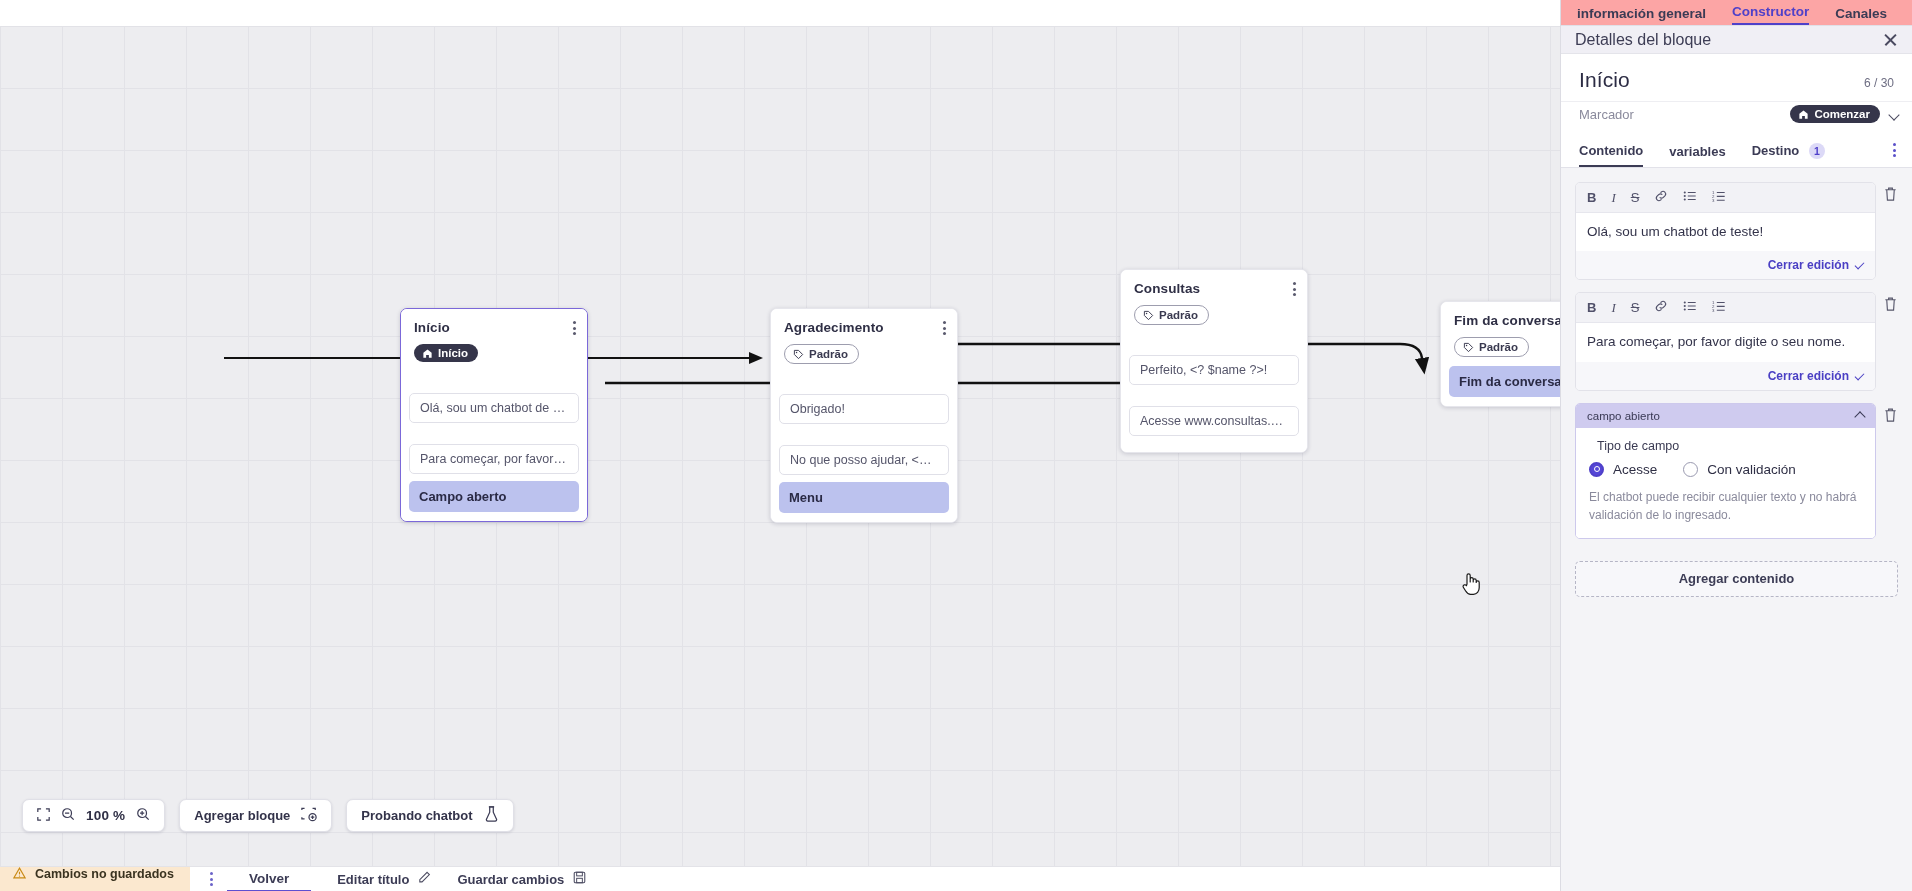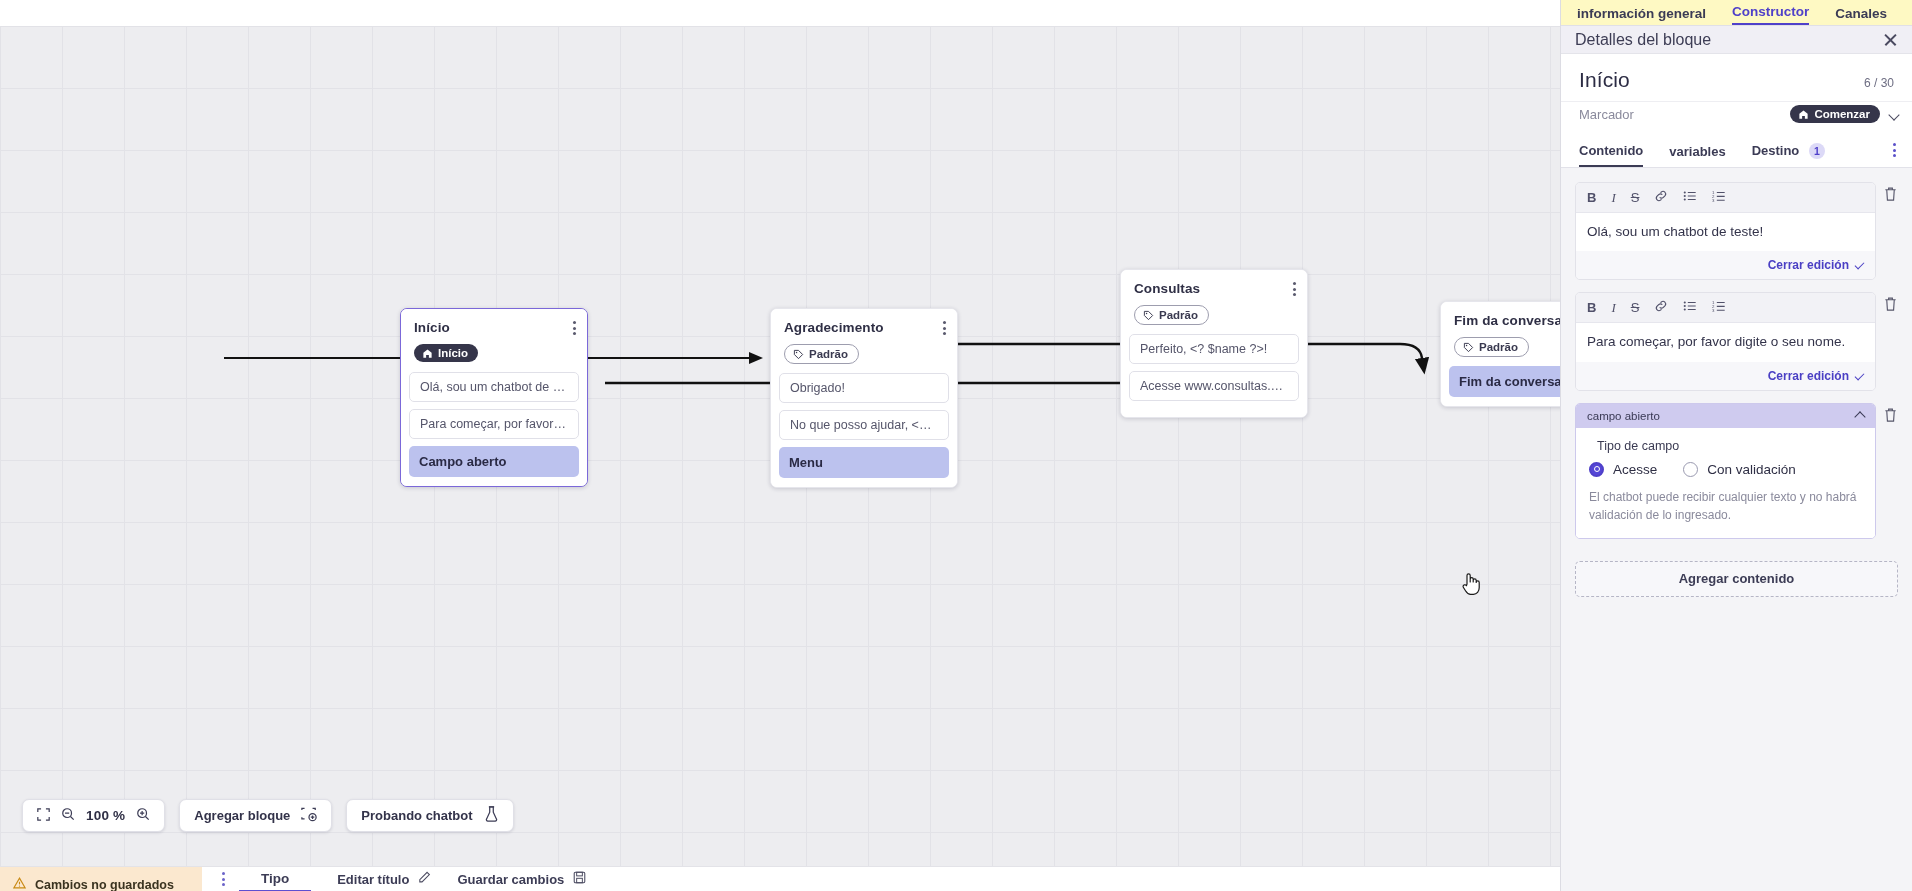--- a/index.html
+++ b/index.html
@@ -86,20 +86,21 @@
     font-size: 11.5px; font-weight: bold;
   }
   .tag.dark { background: #35354a; color: #fff; }
   .tag.plain { background: #fff; color: #3a3a50; border: 1px solid #9d9dae; }
   .node-body { padding: 0 8px 9px 8px; background: #fff; }
   .msg {
     background: #fff; border: 1px solid #e0e0e8; border-radius: 5px;
     padding: 7px 10px; font-size: 12.5px; color: #55556a;
     margin-bottom: 7px; white-space: nowrap; overflow: hidden;
     text-overflow: ellipsis;
+    margin-top: 21px;
   }
   .chip {
     background: #bcc2ee; border-radius: 5px; padding: 8px 10px;
     font-size: 13px; color: #2a2a45; font-weight: 600;
   }
 
   
   .float-toolbar { position: absolute; left: 22px; bottom: 34px; display: flex; gap: 14px; }
   .ftbtn {
     background: #fff; border: 1px solid #e0e0e7; border-radius: 7px;
@@ -109,43 +110,43 @@
   }
   .zoomval { font-size: 13.5px; color: #2f2f45; letter-spacing: .2px; }
 
   
   .bottombar {
     position: absolute; left: 0; bottom: 0; width: 1560px; height: 25px;
     background: #ffffff; border-top: 1px solid #e3e3e8;
     display: flex; align-items: center;
   }
   .unsaved {
-    height: 25px; background: #fbe8cf; display: flex; align-items: flex-end;
-    gap: 9px; padding: 0 28px 0 13px; font-size: 12.5px; color: #3a3320;
+    height: 25px; background: #fbe8cf; display: flex; align-items: flex-start;
+    gap: 9px; padding: 0 16px 0 13px; font-size: 12.5px; color: #3a3320;
     font-weight: 600;
   }
   .bb-kebab { margin-left: 20px; display: flex; flex-direction: column; gap: 2.5px; }
   .bb-kebab i { width: 3px; height: 3px; border-radius: 50%; background: #6b63c9; display: block; }
   .bb-tab {
     margin-left: 28px; font-size: 13.5px; color: #3c3c55; font-weight: bold;
     height: 25px; display: flex; align-items: center;
   }
   .bb-tab.active { border-bottom: 2.5px solid #5c4fd1; padding: 0 22px; margin-left: 14px; }
   .bb-item {
     margin-left: 26px; font-size: 13px; color: #3c3c55; font-weight: 600;
     display: flex; align-items: center; gap: 9px; text-align: right;
   }
 
   
   .panel {
     position: absolute; top: 0; right: 0; width: 352px; height: 891px;
     background: #f4f4f7; border-left: 1px solid #dcdce3;
   }
   .panel-tabs {
-    height: 26px; background: #fef9c3; display: flex; align-items: flex-end;
+    height: 26px; background: #fca5a5; display: flex; align-items: flex-end;
     gap: 26px; padding: 0 16px; border-bottom: 1px solid #e0e0e7;
   }
   .ptab {
     font-size: 13.5px; font-weight: bold; color: #3b3b55; padding-bottom: 4px;
   }
   .ptab.active { color: #4f40c9; border-bottom: 2.5px solid #4f40c9; }
   .panel-subhead {
     height: 28px; background: #f0eff5; display: flex; align-items: center;
     justify-content: space-between; padding: 0 14px;
     border-bottom: 1px solid #e4e4ea;
@@ -417,21 +418,21 @@
             <circle cx="8" cy="10.8" r=".8" fill="#c98a15"></circle>
           </svg>
       </span>
       <span>Cambios no guardados</span>
     </div>
     <div class="bb-kebab">
         <i></i>
         <i></i>
         <i></i>
       </div>
-    <div class="bb-tab active">Tipo</div>
+    <div class="bb-tab active">Volver</div>
     <div class="bb-item">
       <span>Editar título</span>
       <span>
         <svg width="13" height="13" viewBox="0 0 16 16">
             <path d="M11.2 1.6 14 4.4 5 13.4H2.2v-2.8z" fill="none" stroke="#4a4a60" stroke-width="1.3"></path>
           </svg>
       </span>
     </div>
     <div class="bb-item">
       <span>Guardar cambios</span>

